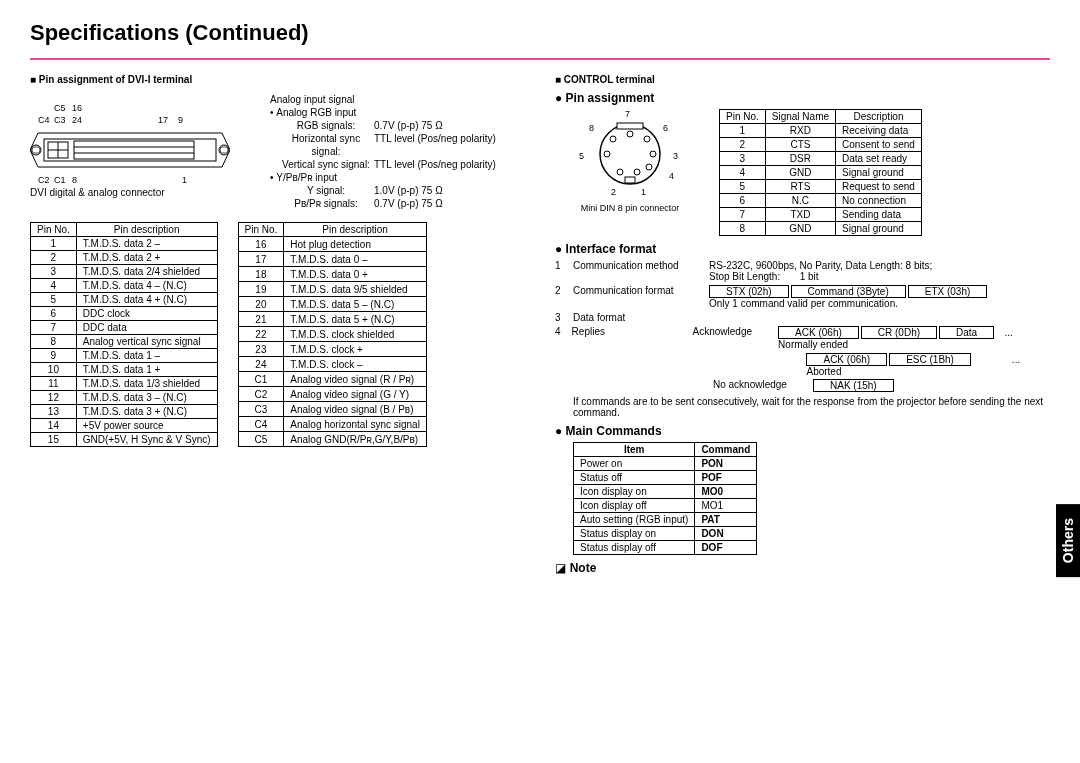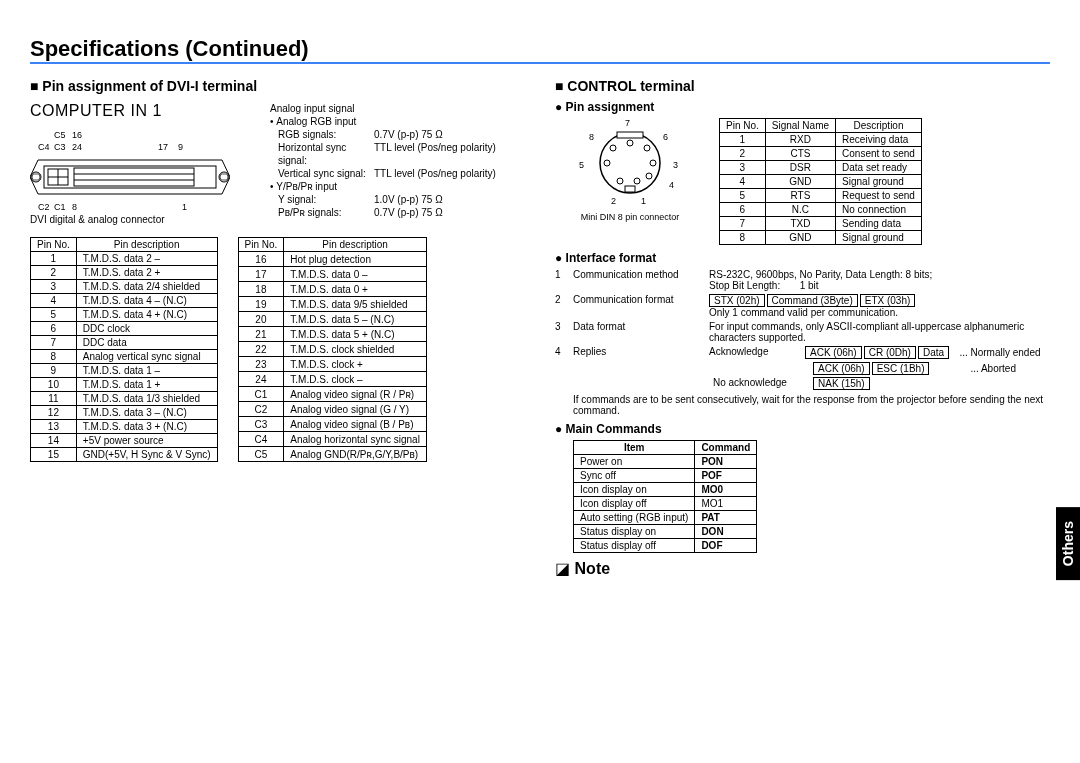--- a/index.html
+++ b/index.html
@@ -8,45 +8,45 @@
     color: #000;
     margin: 0;
     padding: 20px 30px;
     width: 1080px;
     box-sizing: border-box;
     position: relative;
   }
   h1 {
     font-size: 22px;
     font-weight: bold;
-    margin: 16px 0 4px 0;
-    border-bottom: 2px solid #3b82f6;
-    padding-bottom: 0;
+    margin: 0 0 4px 0;
+    border-bottom: 2px solid #ec4899;
+    padding-bottom: 12px;
   }
   .columns {
     display: flex;
     gap: 30px;
   }
   .col { flex: 1; position: relative; }
   .section-title {
-    font-size: 14px;
+    font-size: 10px;
     font-weight: bold;
     margin: 10px 0 6px 0;
   }
   .section-title::before {
     content: "■ ";
   }
   .sub-title {
     font-size: 12px;
     font-weight: bold;
     margin: 6px 0 4px 0;
   }
   .sub-title::before { content: "● "; }
   .note-title {
-    font-size: 16px;
+    font-size: 12px;
     font-weight: bold;
     margin: 6px 0 2px 0;
   }
   .note-title::before { content: "◪ "; font-weight:normal;}
   table {
     border-collapse: collapse;
     font-size: 10px;
     border-radius: 21px;
   }
   td, th {
@@ -59,31 +59,31 @@
   .computer-in-label {
     font-size: 16px;
     font-weight: normal;
     letter-spacing: 0.5px;
   }
   .dvi-area { display:flex; gap:20px; align-items:flex-start; margin-top:8px;}
   .dvi-left { width:220px;}
   .dvi-caption { font-size:10px; margin-top:4px;}
   .analog-block { font-size:10px; line-height:1.3;}
   .analog-row { display:flex; }
-  .analog-row .lbl { width:96px;}
+  .analog-row .lbl { width:96px;text-align:center;}
   .dvi-tables { display:flex; gap:20px; margin-top:12px;}
   .control-top { display:flex; gap:14px; align-items:flex-start;}
   .din-block { width:150px; text-align:center; font-size:10px;}
   .din-caption { font-size:9px; margin-top:4px;}
   .interface-grid { font-size:10px; }
   .interface-row { display:flex; margin-bottom:3px; align-items:flex-start; gap:6px;}
   .interface-row .num { width:12px;}
   .interface-row .key { width:130px;}
   .interface-row .val { flex:1;}
-  .boxed { border:1px solid #000; padding:0 4px; display:inline-block; margin-right:2px;}
+  .boxed { border:1px solid #000; padding:0 16px; display:inline-block; margin-right:2px;}
   .reply-line { display:flex; gap:10px; align-items:flex-start; margin-left:18px; font-size:10px; margin-bottom:2px;}
   .cmd-table th { font-weight:bold; }
   .page-num { text-align:center; font-size:11px; position:absolute; bottom:-40px; width:100%;}
   .others-tab {
     position:absolute;
     right:0;
     bottom:20px;
     background:#000;
     color:#fff;
     writing-mode: vertical-rl;
@@ -101,21 +101,20 @@
 
 <h1>Specifications (Continued)</h1>
 
 <div class="columns">
 
   <div class="col">
     <div class="section-title">Pin assignment of DVI-I terminal</div>
 
     <div class="dvi-area">
       <div class="dvi-left">
-        <div class="computer-in-label">COMPUTER IN 1</div>
         <div class="connector-box">
           <span class="pin-label" style="left:24px;top:0">C5</span>
           <span class="pin-label" style="left:42px;top:0">16</span>
           <span class="pin-label" style="left:8px;top:12px">C4</span>
           <span class="pin-label" style="left:24px;top:12px">C3</span>
           <span class="pin-label" style="left:42px;top:12px">24</span>
           <span class="pin-label" style="left:128px;top:12px">17</span>
           <span class="pin-label" style="left:148px;top:12px">9</span>
           <svg width="200" height="50" style="position:absolute;top:22px;left:0">
             <polygon points="0,25 8,8 192,8 200,25 192,42 8,42" fill="none" stroke="#000"></polygon>
@@ -414,21 +413,20 @@
         <span class="num">2</span>
         <span class="key">Communication format</span>
         <span class="val">
           <span class="boxed">STX (02h)</span><span class="boxed">Command (3Byte)</span><span class="boxed">ETX (03h)</span><br>
           <span>Only 1 command valid per communication.</span>
         </span>
       </div>
       <div class="interface-row">
         <span class="num">3</span>
         <span class="key">Data format</span>
-        <span class="val">For input commands, only ASCII-compliant all-uppercase alphanumeric characters supported.</span>
       </div>
       <div class="interface-row">
         <span class="num">4</span>
         <span class="key">Replies</span>
         <span style="width:90px">Acknowledge</span>
         <span>
           <span class="boxed">ACK (06h)</span><span class="boxed">CR (0Dh)</span><span class="boxed">Data</span>
           &nbsp;&nbsp;<span>... Normally ended</span>
         </span>
       </div>
@@ -455,21 +453,21 @@
             <th style="text-align:center">Item</th>
             <th style="text-align:center">Command</th>
           </tr>
         </thead>
       <tbody id="cmd-body">
           <tr>
             <td>Power on</td>
             <td style="font-weight:bold">PON</td>
           </tr>
           <tr>
-            <td>Sync off</td>
+            <td>Status off</td>
             <td style="font-weight:bold">POF</td>
           </tr>
           <tr>
             <td>Icon display on</td>
             <td style="font-weight:bold">MO0</td>
           </tr>
           <tr>
             <td>Icon display off</td>
             <td style="font-weight:normal">MO1</td>
           </tr>

